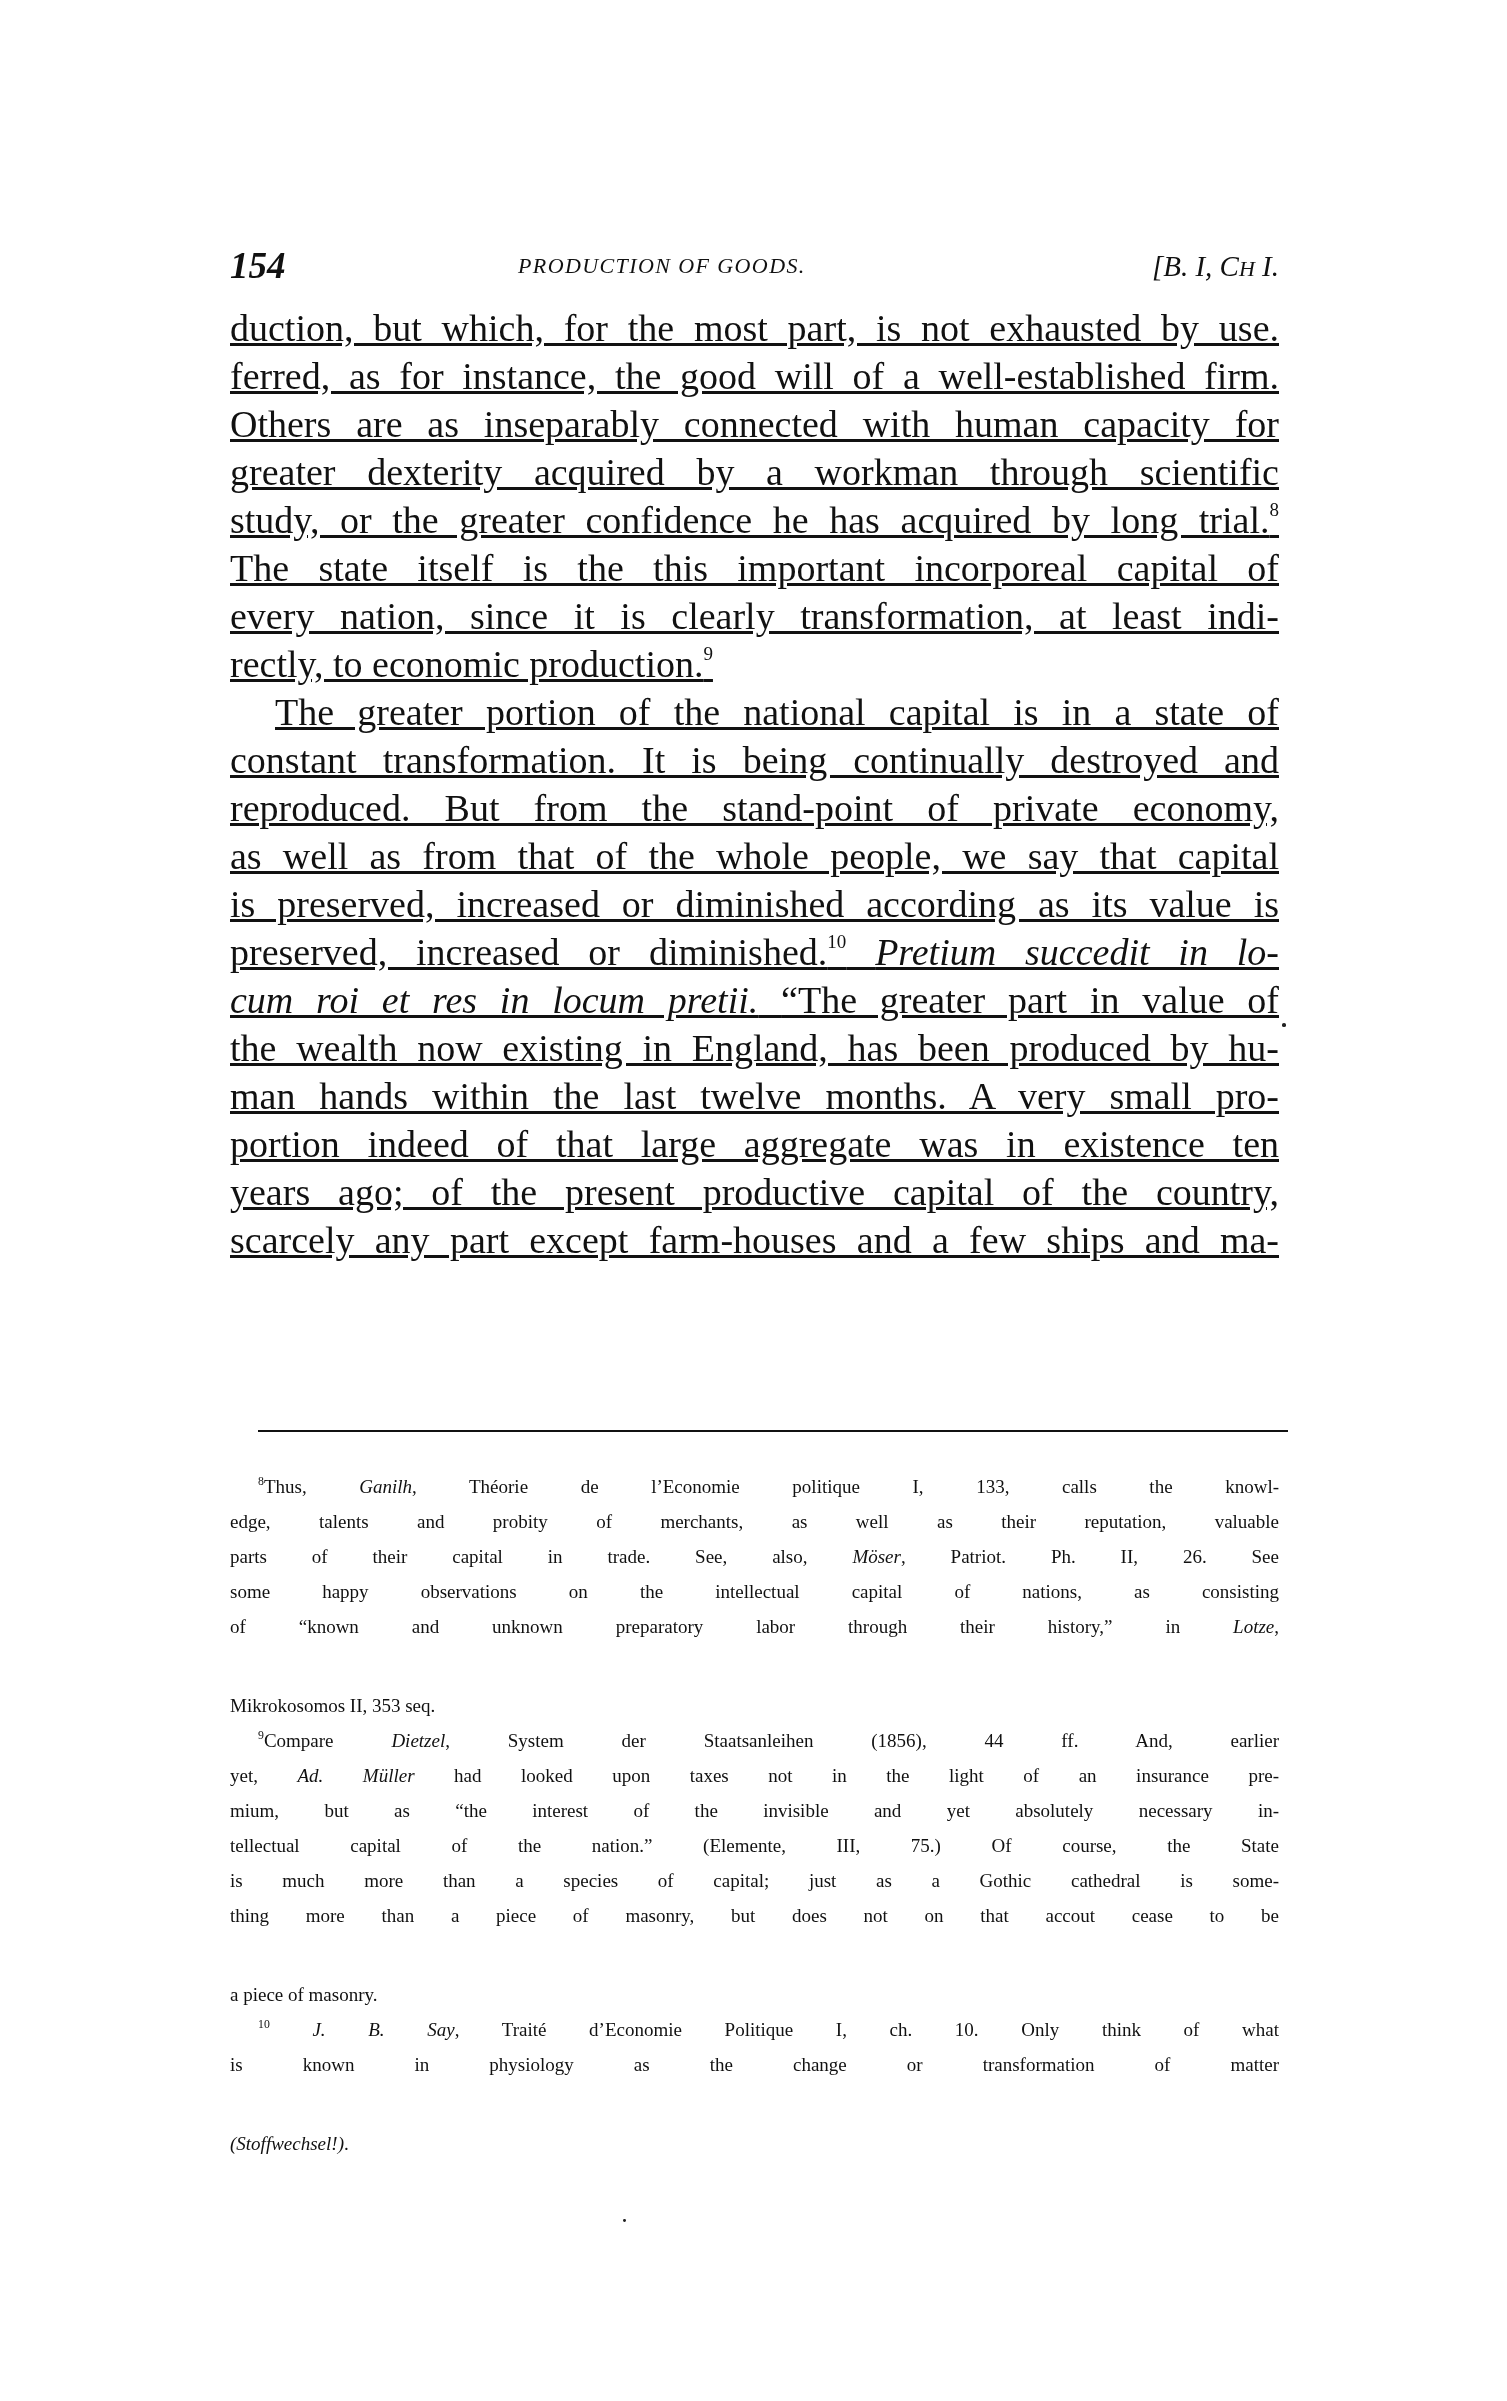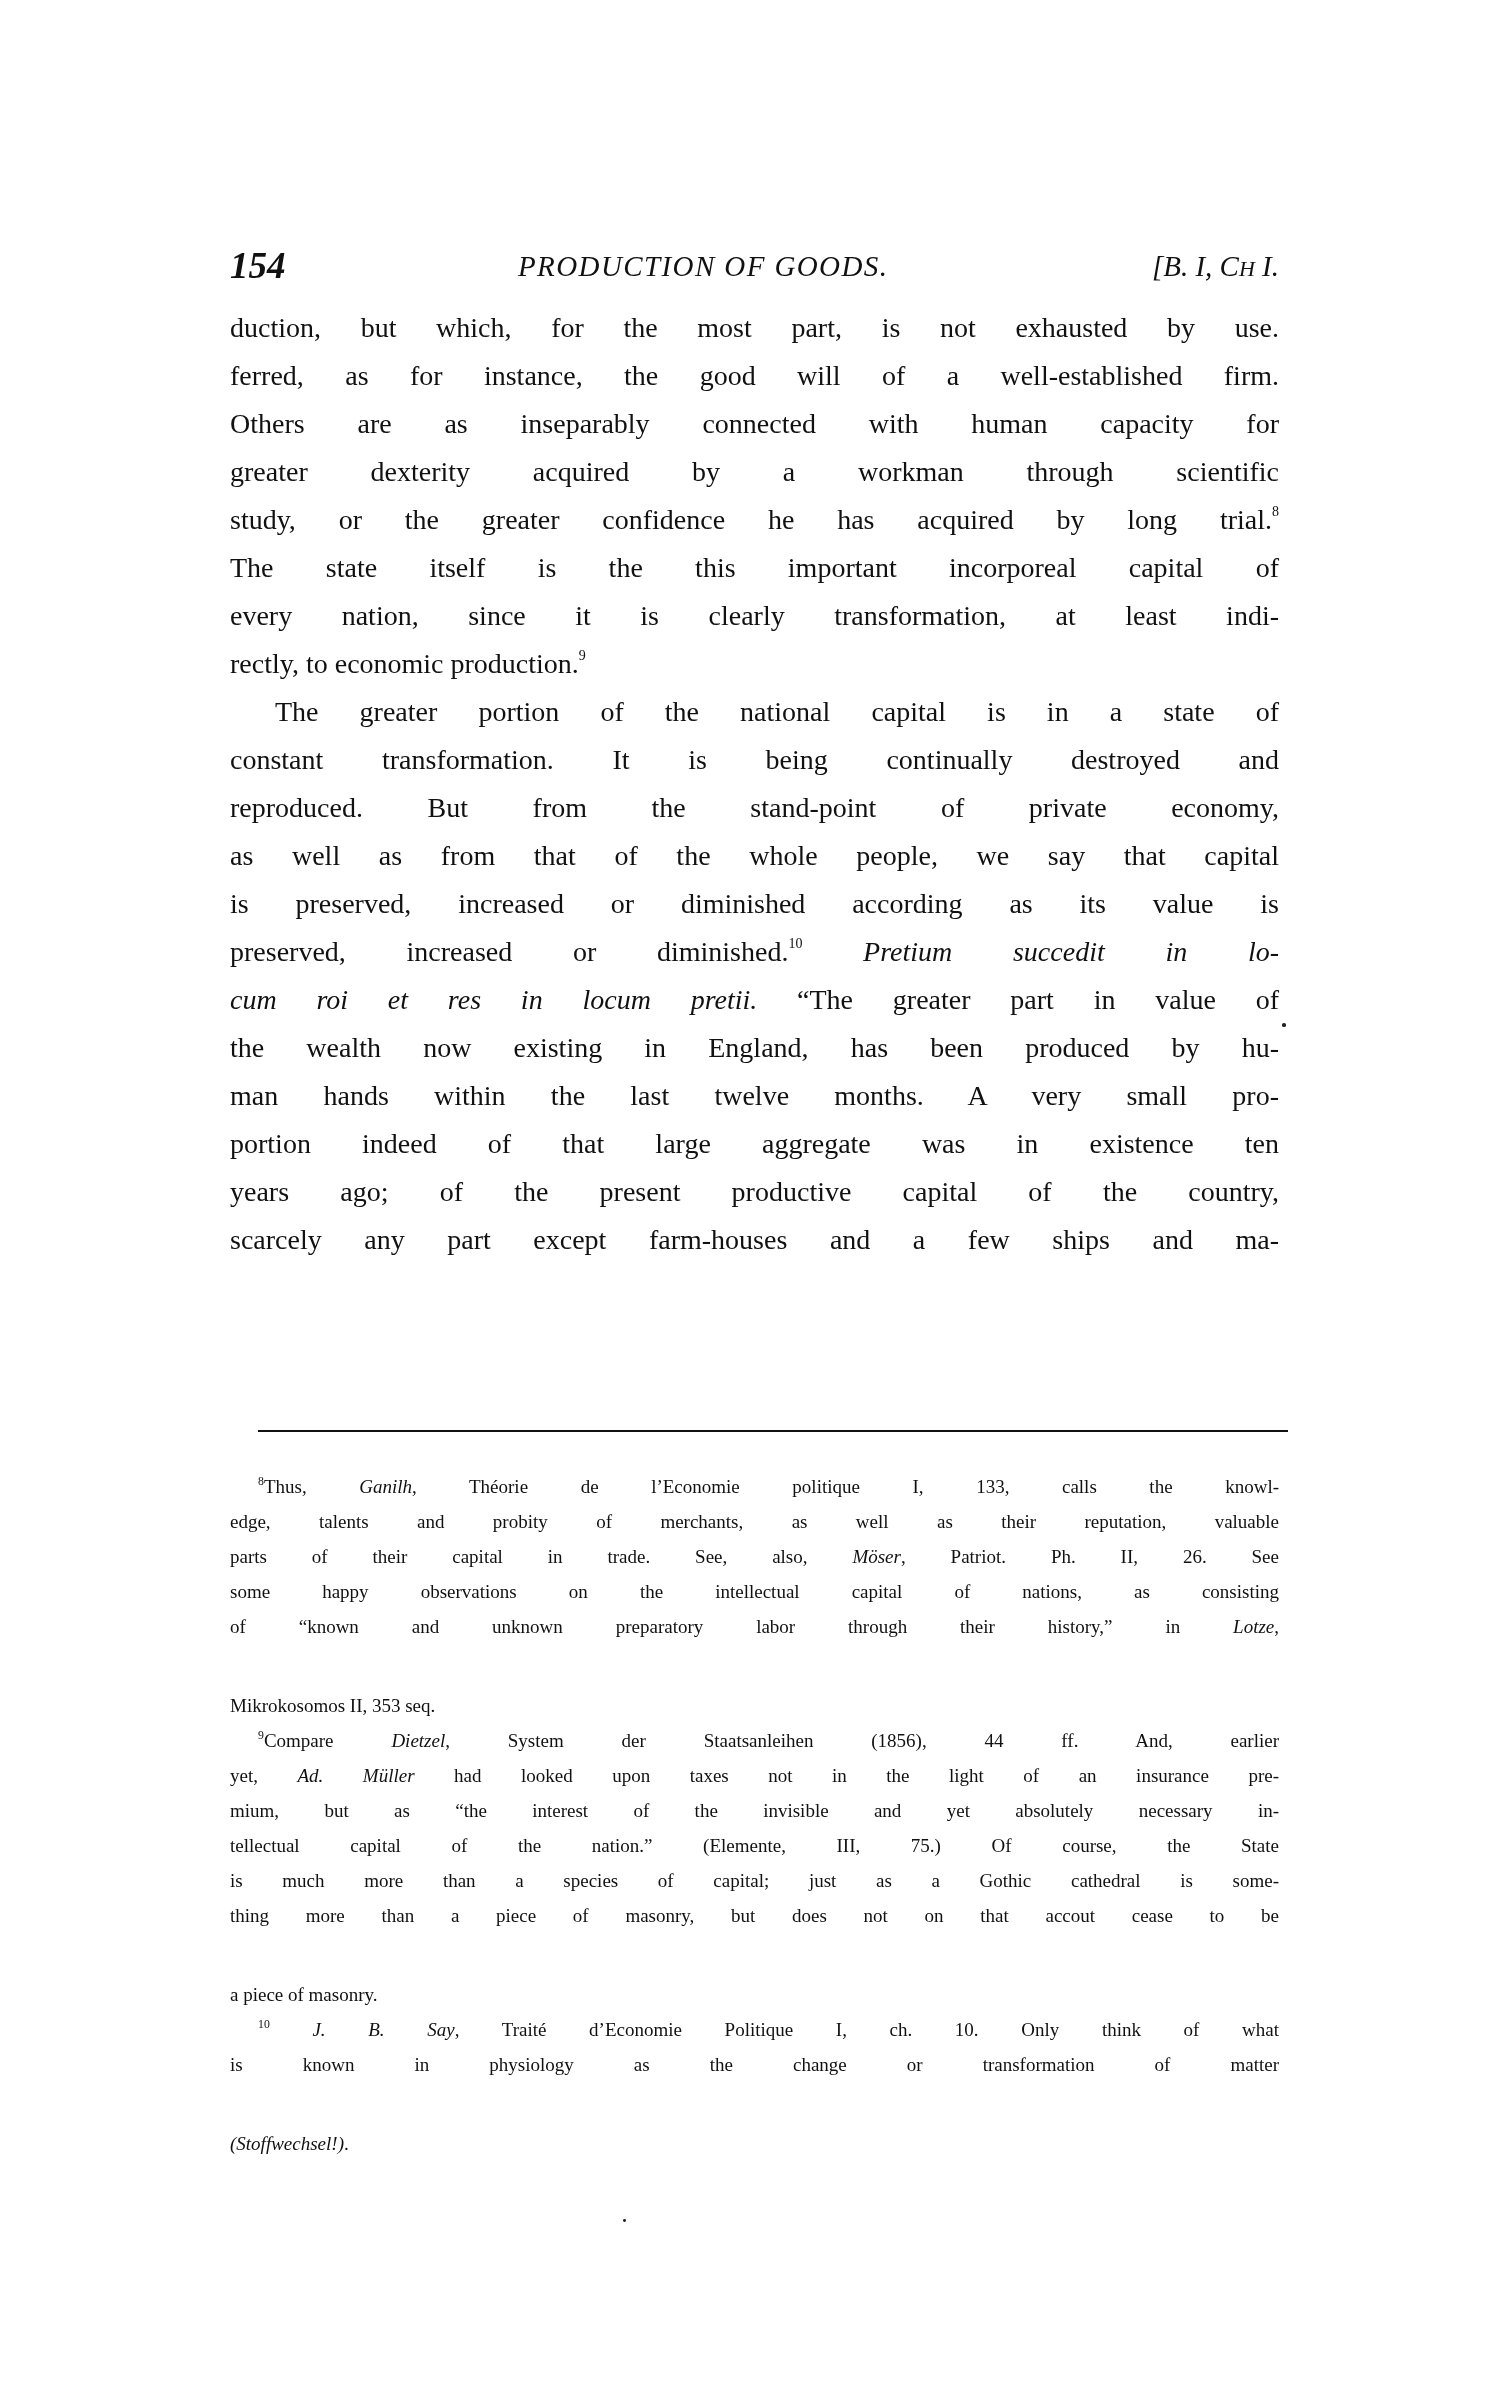--- a/index.html
+++ b/index.html
@@ -36,39 +36,40 @@
       left: 0;
       top: 0;
       font-size: 37px;
       font-weight: bold;
     }
     .running-head .title {
       position: absolute;
       left: 288px;
       top: 0;
       letter-spacing: 1.4px;
-      font-size: 29px;
+      font-size: 22px;
     }
     .running-head .section {
       position: absolute;
       right: 0;
       top: 0;
       font-size: 29px;
     }
     .running-head .section .sc {
       font-size: 22px;
     }
     .body-text {
       position: absolute;
       top: 304px;
       left: 0;
       width: 1049px;
-      font-size: 28px;
+      font-size: 38px;
       line-height: 48px;
       text-align: justify;
+      text-decoration: underline;
     }
     .line {
       display: block;
       text-align: justify;
       text-align-last: justify;
       white-space: nowrap;
       height: 48px;
       overflow: visible;
     }
     .line.last {

